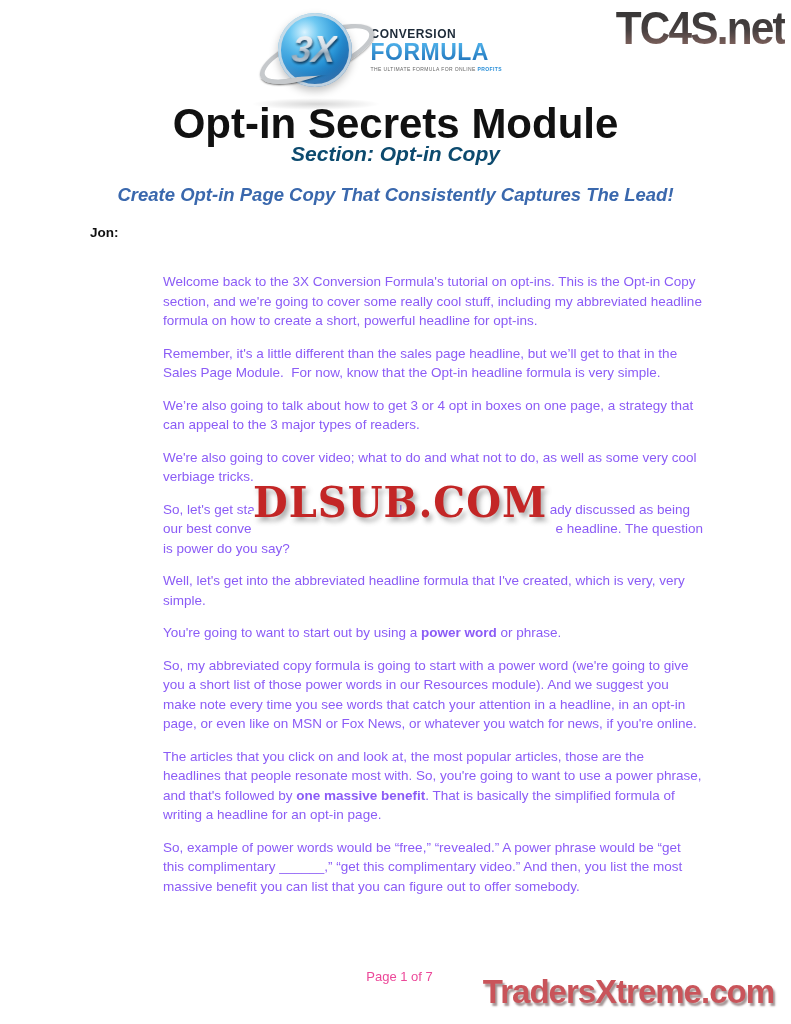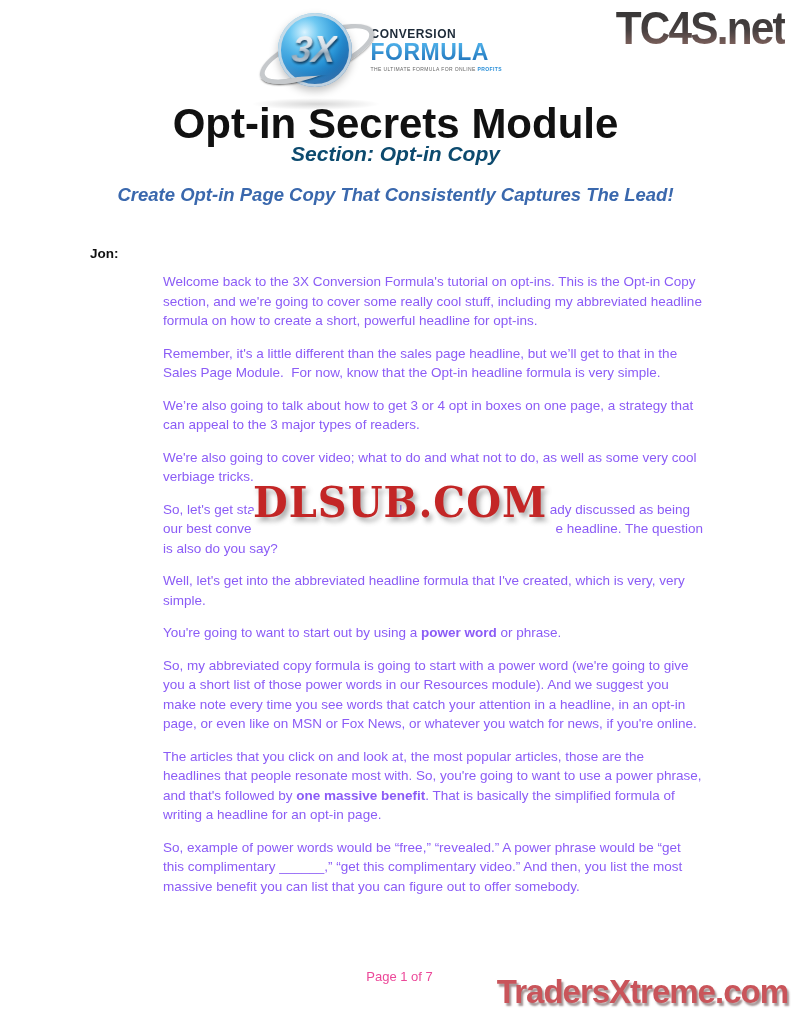--- a/index.html
+++ b/index.html
@@ -44,36 +44,36 @@
   
   .title{position:absolute;top:100px;left:0;width:100%;text-align:center;
     font-size:42px;font-weight:bold;color:#111;}
   .section{position:absolute;top:142px;left:0;width:100%;text-align:center;
     font-size:21px;font-weight:bold;font-style:italic;color:#0c4a6e;}
   .blue-tagline{position:absolute;top:184px;left:0;width:100%;text-align:center;
     font-size:18.5px;font-weight:bold;font-style:italic;color:#3a68ad;}
 
   
   .content{position:absolute;left:90px;top:225px;width:615px;display:flex;}
-  .speaker{width:73px;font-size:13.5px;font-weight:bold;color:#111;flex:none;margin-top:21px;}
+  .speaker{width:73px;font-size:13.5px;font-weight:bold;color:#111;flex:none;}
   .paragraphs{width:545px;font-size:13.5px;line-height:19.5px;color:#8b5cf6;margin-top:47px;}
   .para{margin:0 0 13px 0;white-space:pre-wrap;}
   .para b{font-weight:bold;}
   .obs-line{display:flex;justify-content:space-between;white-space:pre;gap:40px;}
   .para.obscured .obs-line:nth-child(1){width:527px;}
   .para.obscured .obs-line:nth-child(2){width:540px;}
   .para.obscured .obs-line:nth-child(3){width:auto;justify-content:flex-start;}
 
   
   .dlsub{position:absolute;left:253px;top:478px;
     font-family:"DejaVu Serif",serif;font-weight:bold;font-size:40px;
     letter-spacing:1px;color:#c32626;
     -webkit-text-stroke:7px #fff;paint-order:stroke fill;
     text-shadow:3px 4px 5px rgba(70,70,70,.45);transform:scaleY(1.05);}
-  .traders{position:absolute;right:3px;top:973px;
+  .traders{position:absolute;right:17px;top:973px;
     font-size:33px;font-weight:800;letter-spacing:-1px;color:#c9545a;
     -webkit-text-stroke:6px #fff;paint-order:stroke fill;
     text-shadow:2px 3px 2px rgba(90,60,60,.55);}
 
   
   .footer-page{position:absolute;top:969px;left:4px;width:100%;text-align:center;
     font-size:13px;color:#ec4899;}
 </style>
 </head>
 <body>
@@ -102,21 +102,21 @@
   <div class="section">Section: Opt-in Copy</div>
   <div class="blue-tagline">Create Opt-in Page Copy That Consistently Captures The Lead!</div>
 
   <div class="content">
     <div class="speaker">Jon:</div>
     <div class="paragraphs" id="paragraphs">
         <div class="para"><span>Welcome back to the 3X Conversion Formula's tutorial on opt-ins. This is the Opt-in Copy section, and we're going to cover some really cool stuff, including my abbreviated headline formula on how to create a short, powerful headline for opt-ins.</span></div>
         <div class="para"><span>Remember, it's a little different than the sales page headline, but we’ll get to that in the Sales Page Module.  For now, know that the Opt-in headline formula is very simple.</span></div>
         <div class="para"><span>We’re also going to talk about how to get 3 or 4 opt in boxes on one page, a strategy that can appeal to the 3 major types of readers.</span></div>
         <div class="para"><span>We're also going to cover video; what to do and what not to do, as well as some very cool verbiage tricks.</span></div>
-        <div class="para obscured"><div class="obs-line"><span>So, let's get sta</span><span>li</span><span>ady discussed as being</span></div><div class="obs-line"><span>our best conve</span><span>e headline. The question</span></div><div class="obs-line"><span>is also do you say?</span></div></div>
+        <div class="para obscured"><div class="obs-line"><span>So, let's get sta</span><span>li</span><span>ady discussed as being</span></div><div class="obs-line"><span>our best conve</span><span>e headline. The question</span></div><div class="obs-line"><span>is power do you say?</span></div></div>
         <div class="para"><span>Well, let's get into the abbreviated headline formula that I've created, which is very, very simple.</span></div>
         <div class="para"><span>You're going to want to start out by using a </span><b>power word</b><span> or phrase.</span></div>
         <div class="para"><span>So, my abbreviated copy formula is going to start with a power word (we're going to give you a short list of those power words in our Resources module). And we suggest you make note every time you see words that catch your attention in a headline, in an opt-in page, or even like on MSN or Fox News, or whatever you watch for news, if you're online.</span></div>
         <div class="para"><span>The articles that you click on and look at, the most popular articles, those are the headlines that people resonate most with. So, you're going to want to use a power phrase, and that's followed by </span><b>one massive benefit</b><span>. That is basically the simplified formula of writing a headline for an opt-in page.</span></div>
         <div class="para"><span>So, example of power words would be “free,” “revealed.” A power phrase would be “get this complimentary ______,” “get this complimentary video.” And then, you list the most massive benefit you can list that you can figure out to offer somebody.</span></div>
       </div>
   </div>
 
   <div class="dlsub">DLSUB.COM</div>
 

